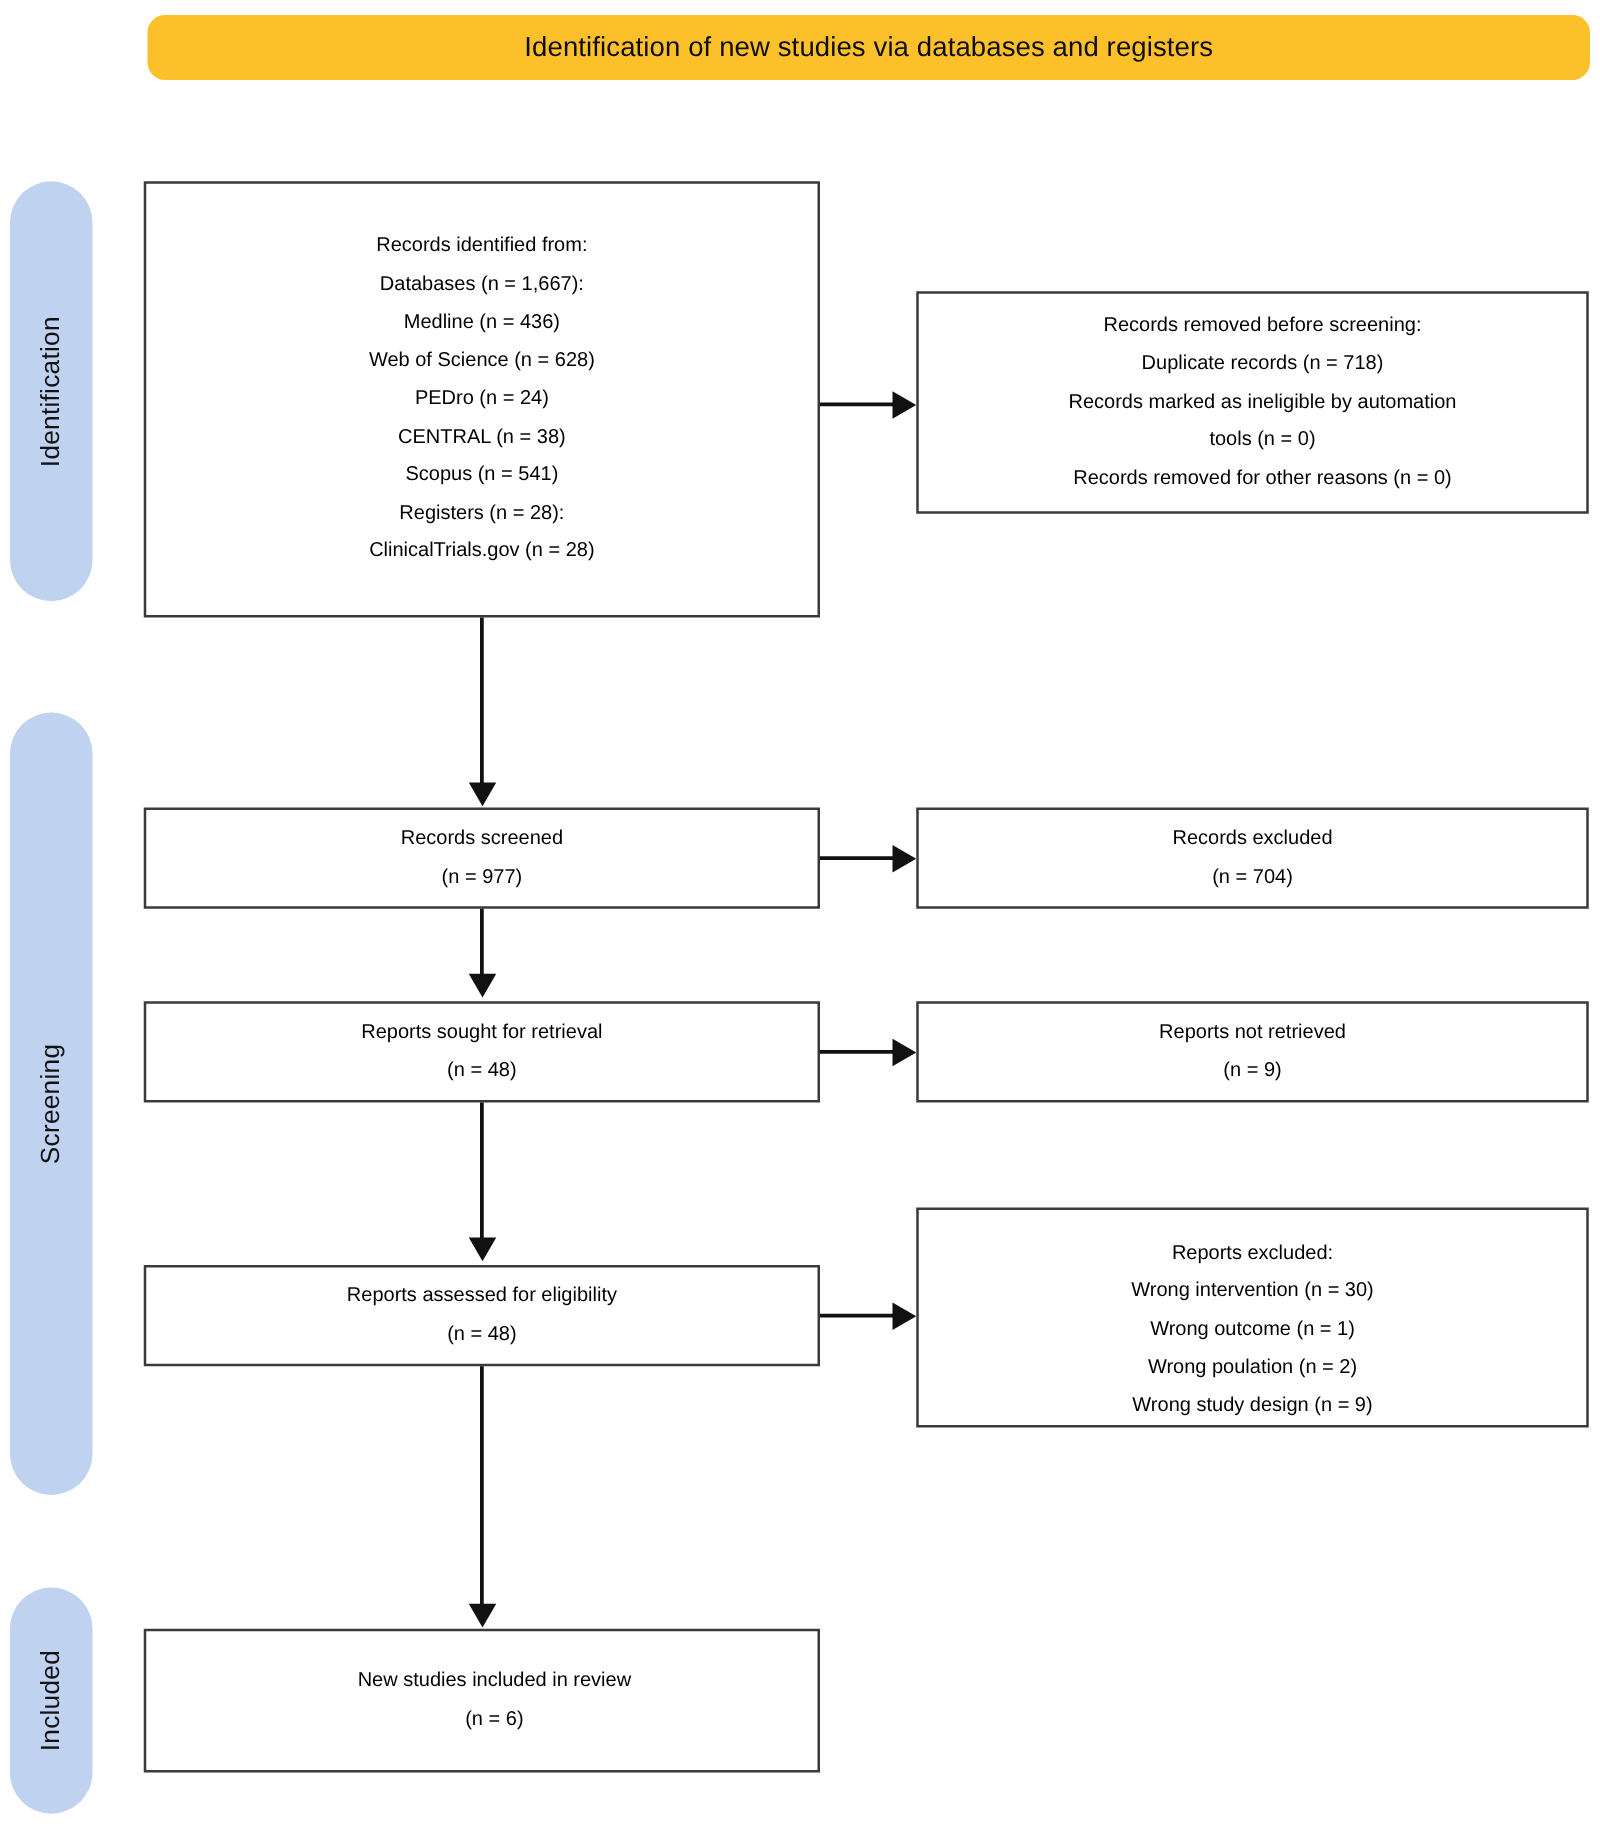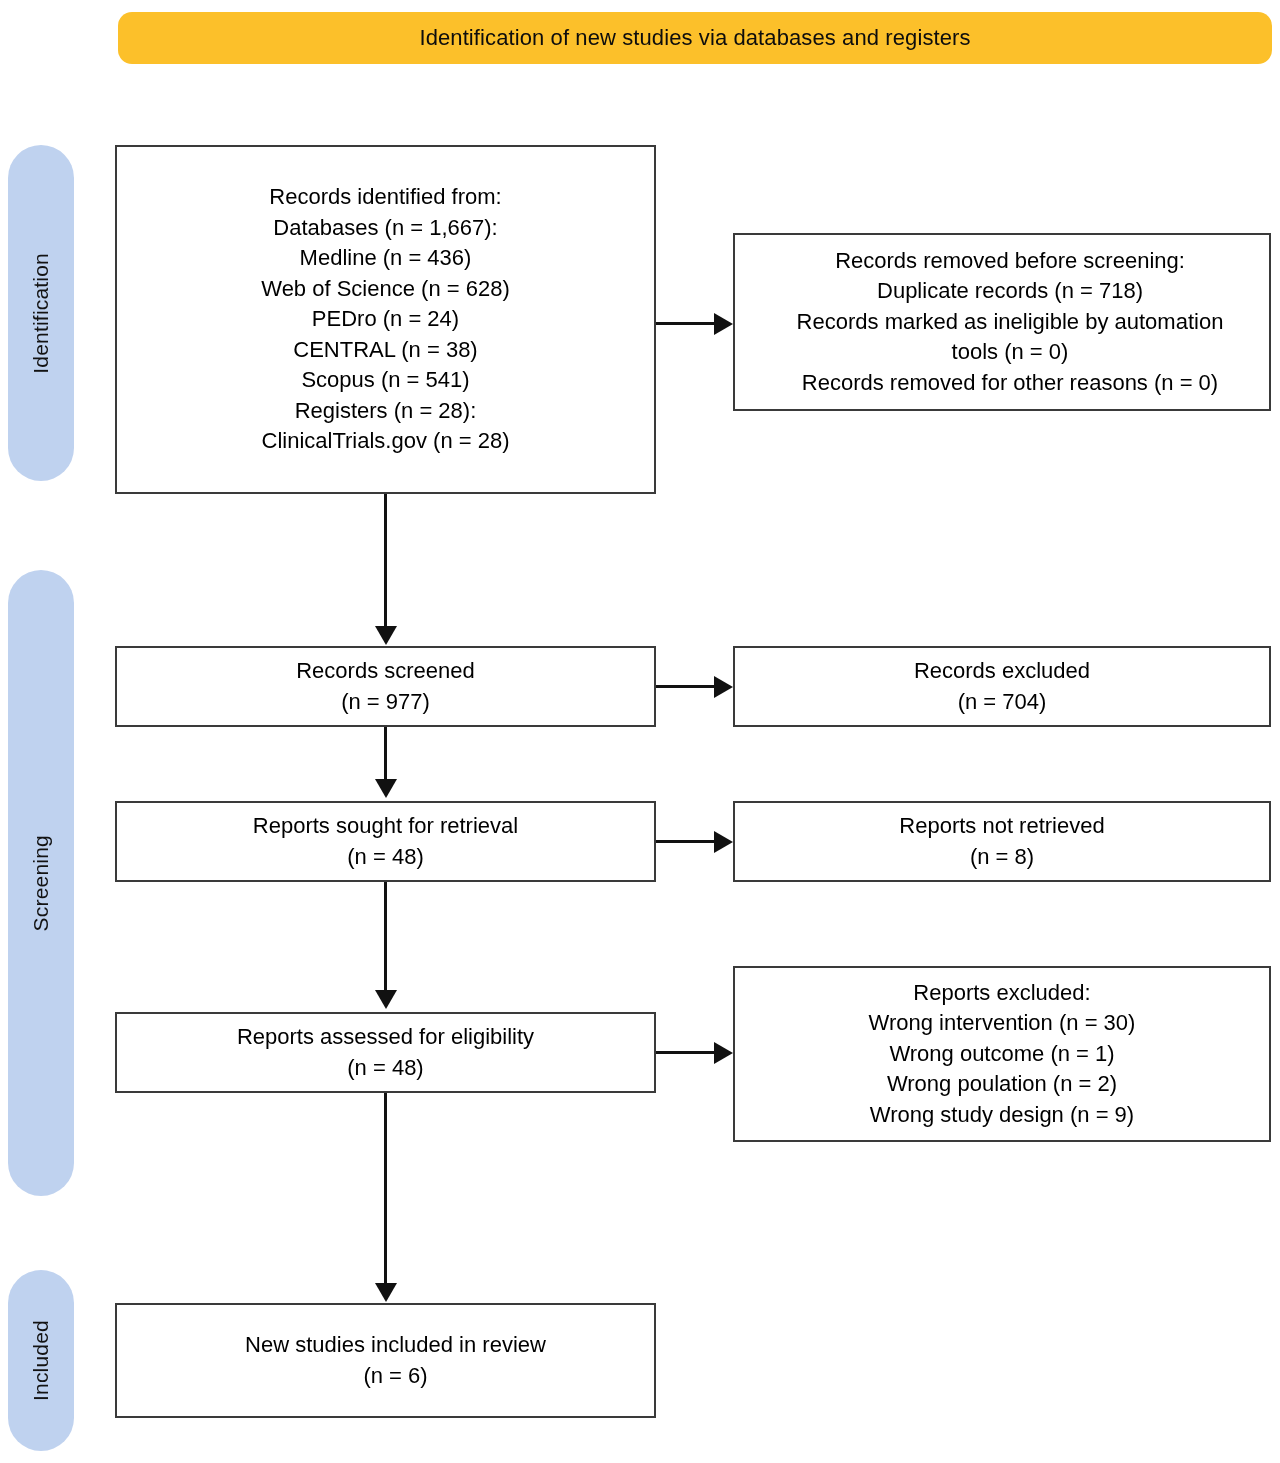--- a/index.html
+++ b/index.html
@@ -62,21 +62,21 @@
     position: absolute;
     box-sizing: border-box;
     background: #ffffff;
     border: 2px solid #3a3a3a;
     display: flex;
     align-items: center;
     justify-content: center;
     text-align: center;
   }
   .box-lines {
-    font-size: 22px;
+    font-size: 16px;
     line-height: 30.5px;
     color: #000000;
     padding: 0 8px;
     white-space: pre-line;
   }
 
   
   .vline {
     position: absolute;
     width: 3px;
@@ -166,35 +166,35 @@
 <div class="box" style="left:115px; top:801px; width:541px; height:81px;">
   <span class="box-lines">Reports sought for retrieval
 (n = 48)</span>
 </div>
 
 <div class="hline" style="left:656px; top:840px; width:62px;"></div>
 <div class="arrow-right" style="left:714px; top:831px;"></div>
 
 <div class="box" style="left:733px; top:801px; width:538px; height:81px;">
   <span class="box-lines">Reports not retrieved
-(n = 8)</span>
+(n = 9)</span>
 </div>
 
 <div class="vline" style="left:384px; top:882px; height:110px;"></div>
 <div class="arrow-down" style="left:375px; top:990px;"></div>
 
 <div class="box" style="left:115px; top:1012px; width:541px; height:81px;">
   <span class="box-lines">Reports assessed for eligibility
 (n = 48)</span>
 </div>
 
 <div class="hline" style="left:656px; top:1051px; width:62px;"></div>
 <div class="arrow-right" style="left:714px; top:1042px;"></div>
 
-<div class="box" style="left:733px; top:966px; width:538px; height:176px;">
+<div class="box" style="left:733px; top:966px; width:538px; height:176px;align-items:flex-end;">
   <span class="box-lines">Reports excluded:
 Wrong intervention (n =  30)
 Wrong outcome (n =  1)
 Wrong poulation (n =  2)
 Wrong study design (n =  9)</span>
 </div>
 
 <div class="vline" style="left:384px; top:1093px; height:192px;"></div>
 <div class="arrow-down" style="left:375px; top:1283px;"></div>
 

